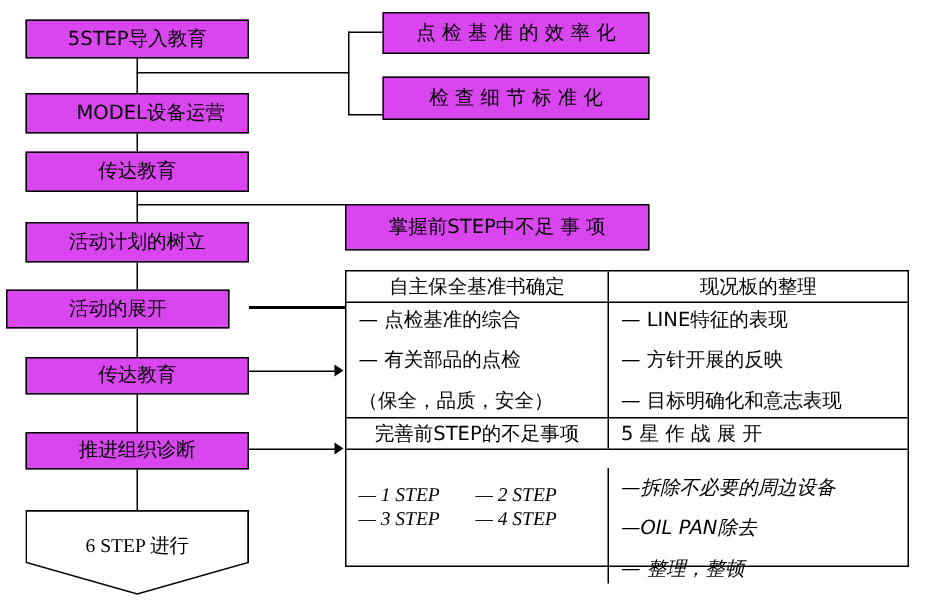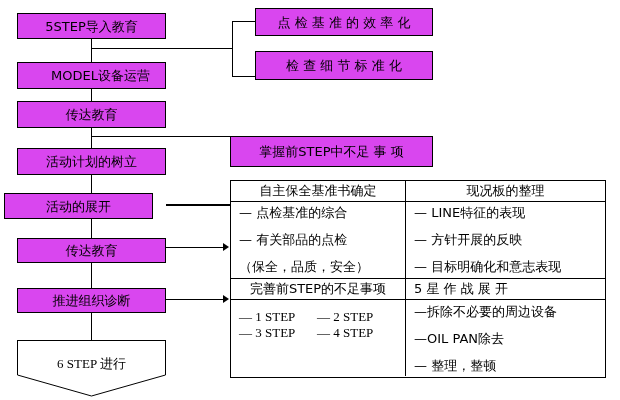--- a/index.html
+++ b/index.html
@@ -196,21 +196,21 @@
     <div class="trow" style="top:98px;height:20px;">
       <div class="tcell l hdr">
         <span class="t">完善前STEP的不足事项</span>
       </div>
       <div class="tcell r hdr">
         <span class="t" style="padding-left:8px;margin-right:auto;">5 星 作 战 展 开</span>
       </div>
     </div>
     <div class="rowline" style="top:118px;"></div>
 
-    <div class="trow" style="top:118px;height:77px;">
+    <div class="trow" style="top:131px;height:77px;font-style:italic;">
       <div class="tcell l" style="justify-content:flex-start;padding-top:10px;">
         <div class="twocol serif sp">
           <span class="c1">— 1 STEP</span>
           <span>— 2 STEP</span>
         </div>
         <div class="twocol serif">
           <span class="c1">— 3 STEP</span>
           <span>— 4 STEP</span>
         </div>
       </div>

